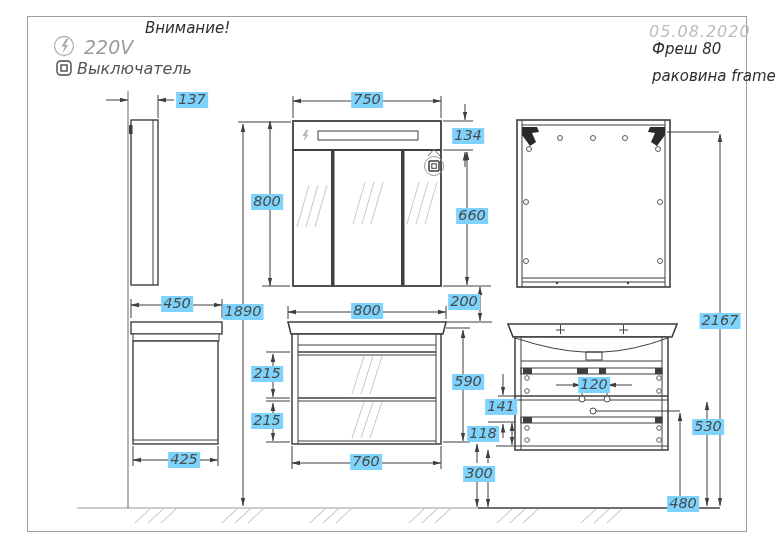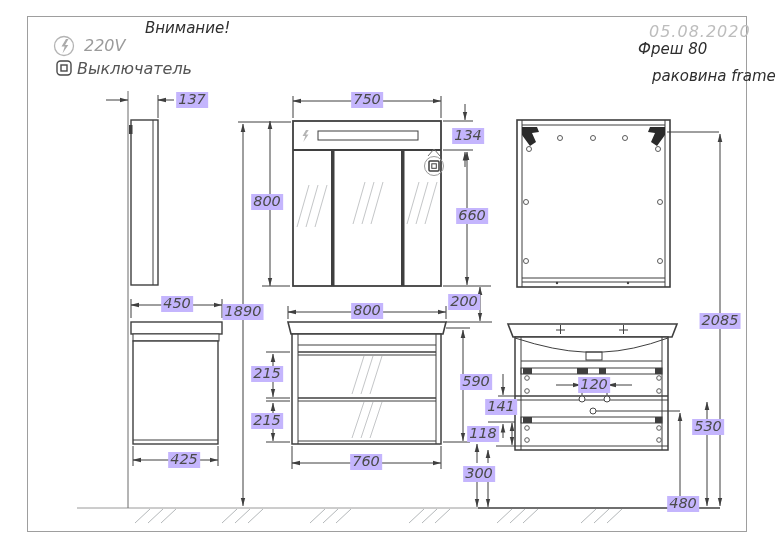--- a/index.html
+++ b/index.html
@@ -2,21 +2,21 @@
 <html><head>
 <meta charset="utf-8">
 <style>
   html,body{margin:0;padding:0;background:#fff;}
   #stage{position:relative;width:778px;height:550px;background:#fff;overflow:hidden;
          font-family:"DejaVu Sans",sans-serif;font-style:italic;}
   #frame{position:absolute;left:27px;top:16px;width:720px;height:516px;
          border:1px solid #9e9e9e;box-sizing:border-box;}
   #drawing{position:absolute;left:0;top:0;}
   .txt{position:absolute;white-space:nowrap;line-height:1.1;}
-  .dim{font-size:14.5px;color:#4a4a4a;background:#c4b5fd;padding:0 2px;
+  .dim{font-size:14.5px;color:#4a4a4a;background:#7dd3fc;padding:0 2px;
        transform:translateX(-50%);}
   .hdr-gray{color:#9b9b9b;}
   .hdr-dark{color:#2e2e2e;}
   .date{color:#bdbdbd;letter-spacing:1px;}
 </style>
 </head>
 <body>
 
 <div id="stage">
   <div id="frame"></div>
@@ -260,41 +260,41 @@
     </g>
     <g>
       <line x1="707" y1="402" x2="707" y2="506" marker-start="url(#mB)" marker-end="url(#mA)"></line>
       <line x1="680" y1="413" x2="680" y2="506" marker-start="url(#mB)" marker-end="url(#mA)"></line>
     </g>
     <g>
       <line x1="720" y1="134" x2="720" y2="506" marker-start="url(#mB)" marker-end="url(#mA)"></line>
     </g>
   </svg>
 
-  <div class="txt hdr-gray" style="left:84px;top:37px;font-size:16px;font-style:italic;">220V</div>
+  <div class="txt hdr-gray" style="left:84px;top:37px;font-size:19px;font-style:italic;">220V</div>
   <div class="txt" style="left:77px;top:60px;font-size:16px;color:#555;">Выключатель</div>
   <div class="txt hdr-dark" style="left:145px;top:20px;font-size:15px;">Внимание!</div>
   <div class="txt date" style="left:649px;top:23px;font-size:16px;">05.08.2020</div>
-  <div class="txt hdr-dark" style="left:638px;top:41px;font-size:15px;">Фреш 80</div>
+  <div class="txt hdr-dark" style="left:652px;top:41px;font-size:15px;">Фреш 80</div>
   <div class="txt hdr-dark" style="left:652px;top:68px;font-size:15px;text-align:right;">раковина frame</div>
 
   <div class="txt dim" style="left:192px;top:92px;">137</div>
   <div class="txt dim" style="left:367px;top:92px;">750</div>
   <div class="txt dim" style="left:468px;top:128px;">134</div>
   <div class="txt dim" style="left:267px;top:194px;">800</div>
   <div class="txt dim" style="left:472px;top:208px;">660</div>
   <div class="txt dim" style="left:177px;top:296px;">450</div>
   <div class="txt dim" style="left:243px;top:304px;">1890</div>
   <div class="txt dim" style="left:464px;top:294px;">200</div>
   <div class="txt dim" style="left:367px;top:303px;">800</div>
   <div class="txt dim" style="left:267px;top:366px;">215</div>
   <div class="txt dim" style="left:267px;top:413px;">215</div>
-  <div class="txt dim" style="left:468px;top:374px;margin-left:8px;">590</div>
+  <div class="txt dim" style="left:468px;top:374px;">590</div>
   <div class="txt dim" style="left:184px;top:452px;">425</div>
   <div class="txt dim" style="left:366px;top:454px;">760</div>
   <div class="txt dim" style="left:479px;top:466px;">300</div>
   <div class="txt dim" style="left:594px;top:377px;">120</div>
   <div class="txt dim" style="left:501px;top:399px;font-style:italic;">141</div>
   <div class="txt dim" style="left:483px;top:426px;">118</div>
-  <div class="txt dim" style="left:720px;top:313px;">2085</div>
+  <div class="txt dim" style="left:720px;top:313px;">2167</div>
   <div class="txt dim" style="left:708px;top:419px;">530</div>
   <div class="txt dim" style="left:683px;top:461px;margin-top:35px;">480</div>
 </div>
 
 </body></html>

